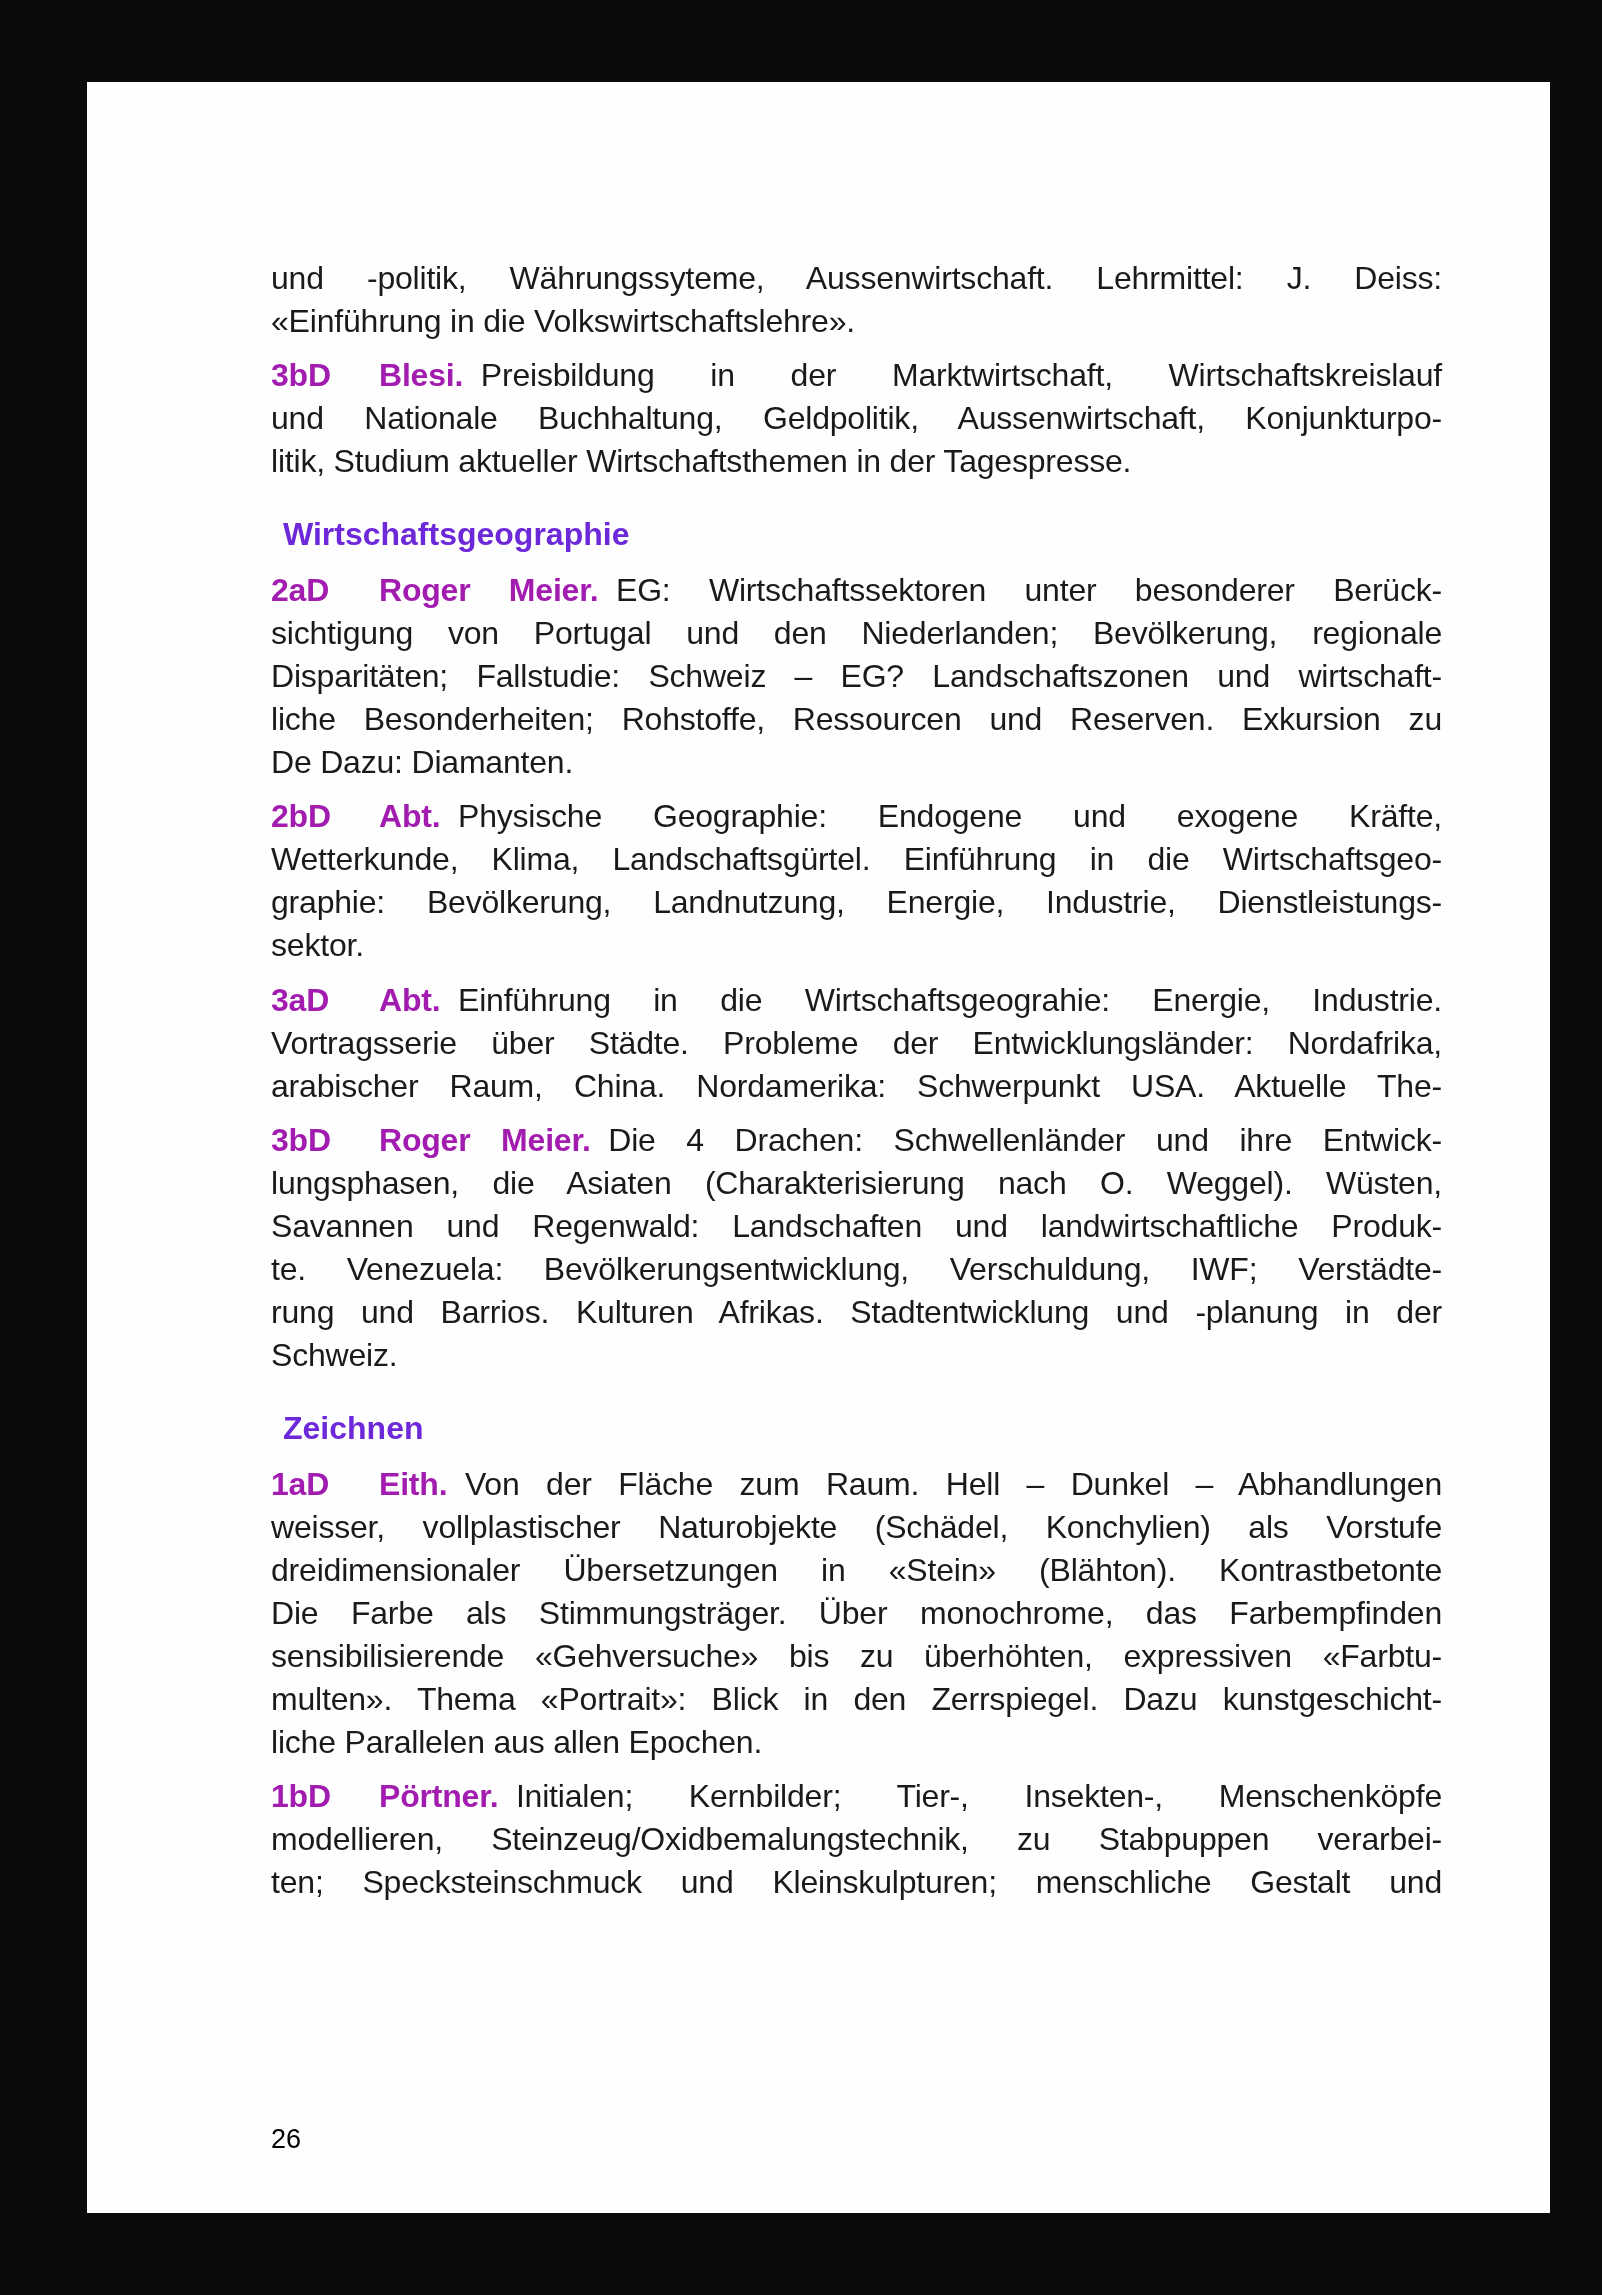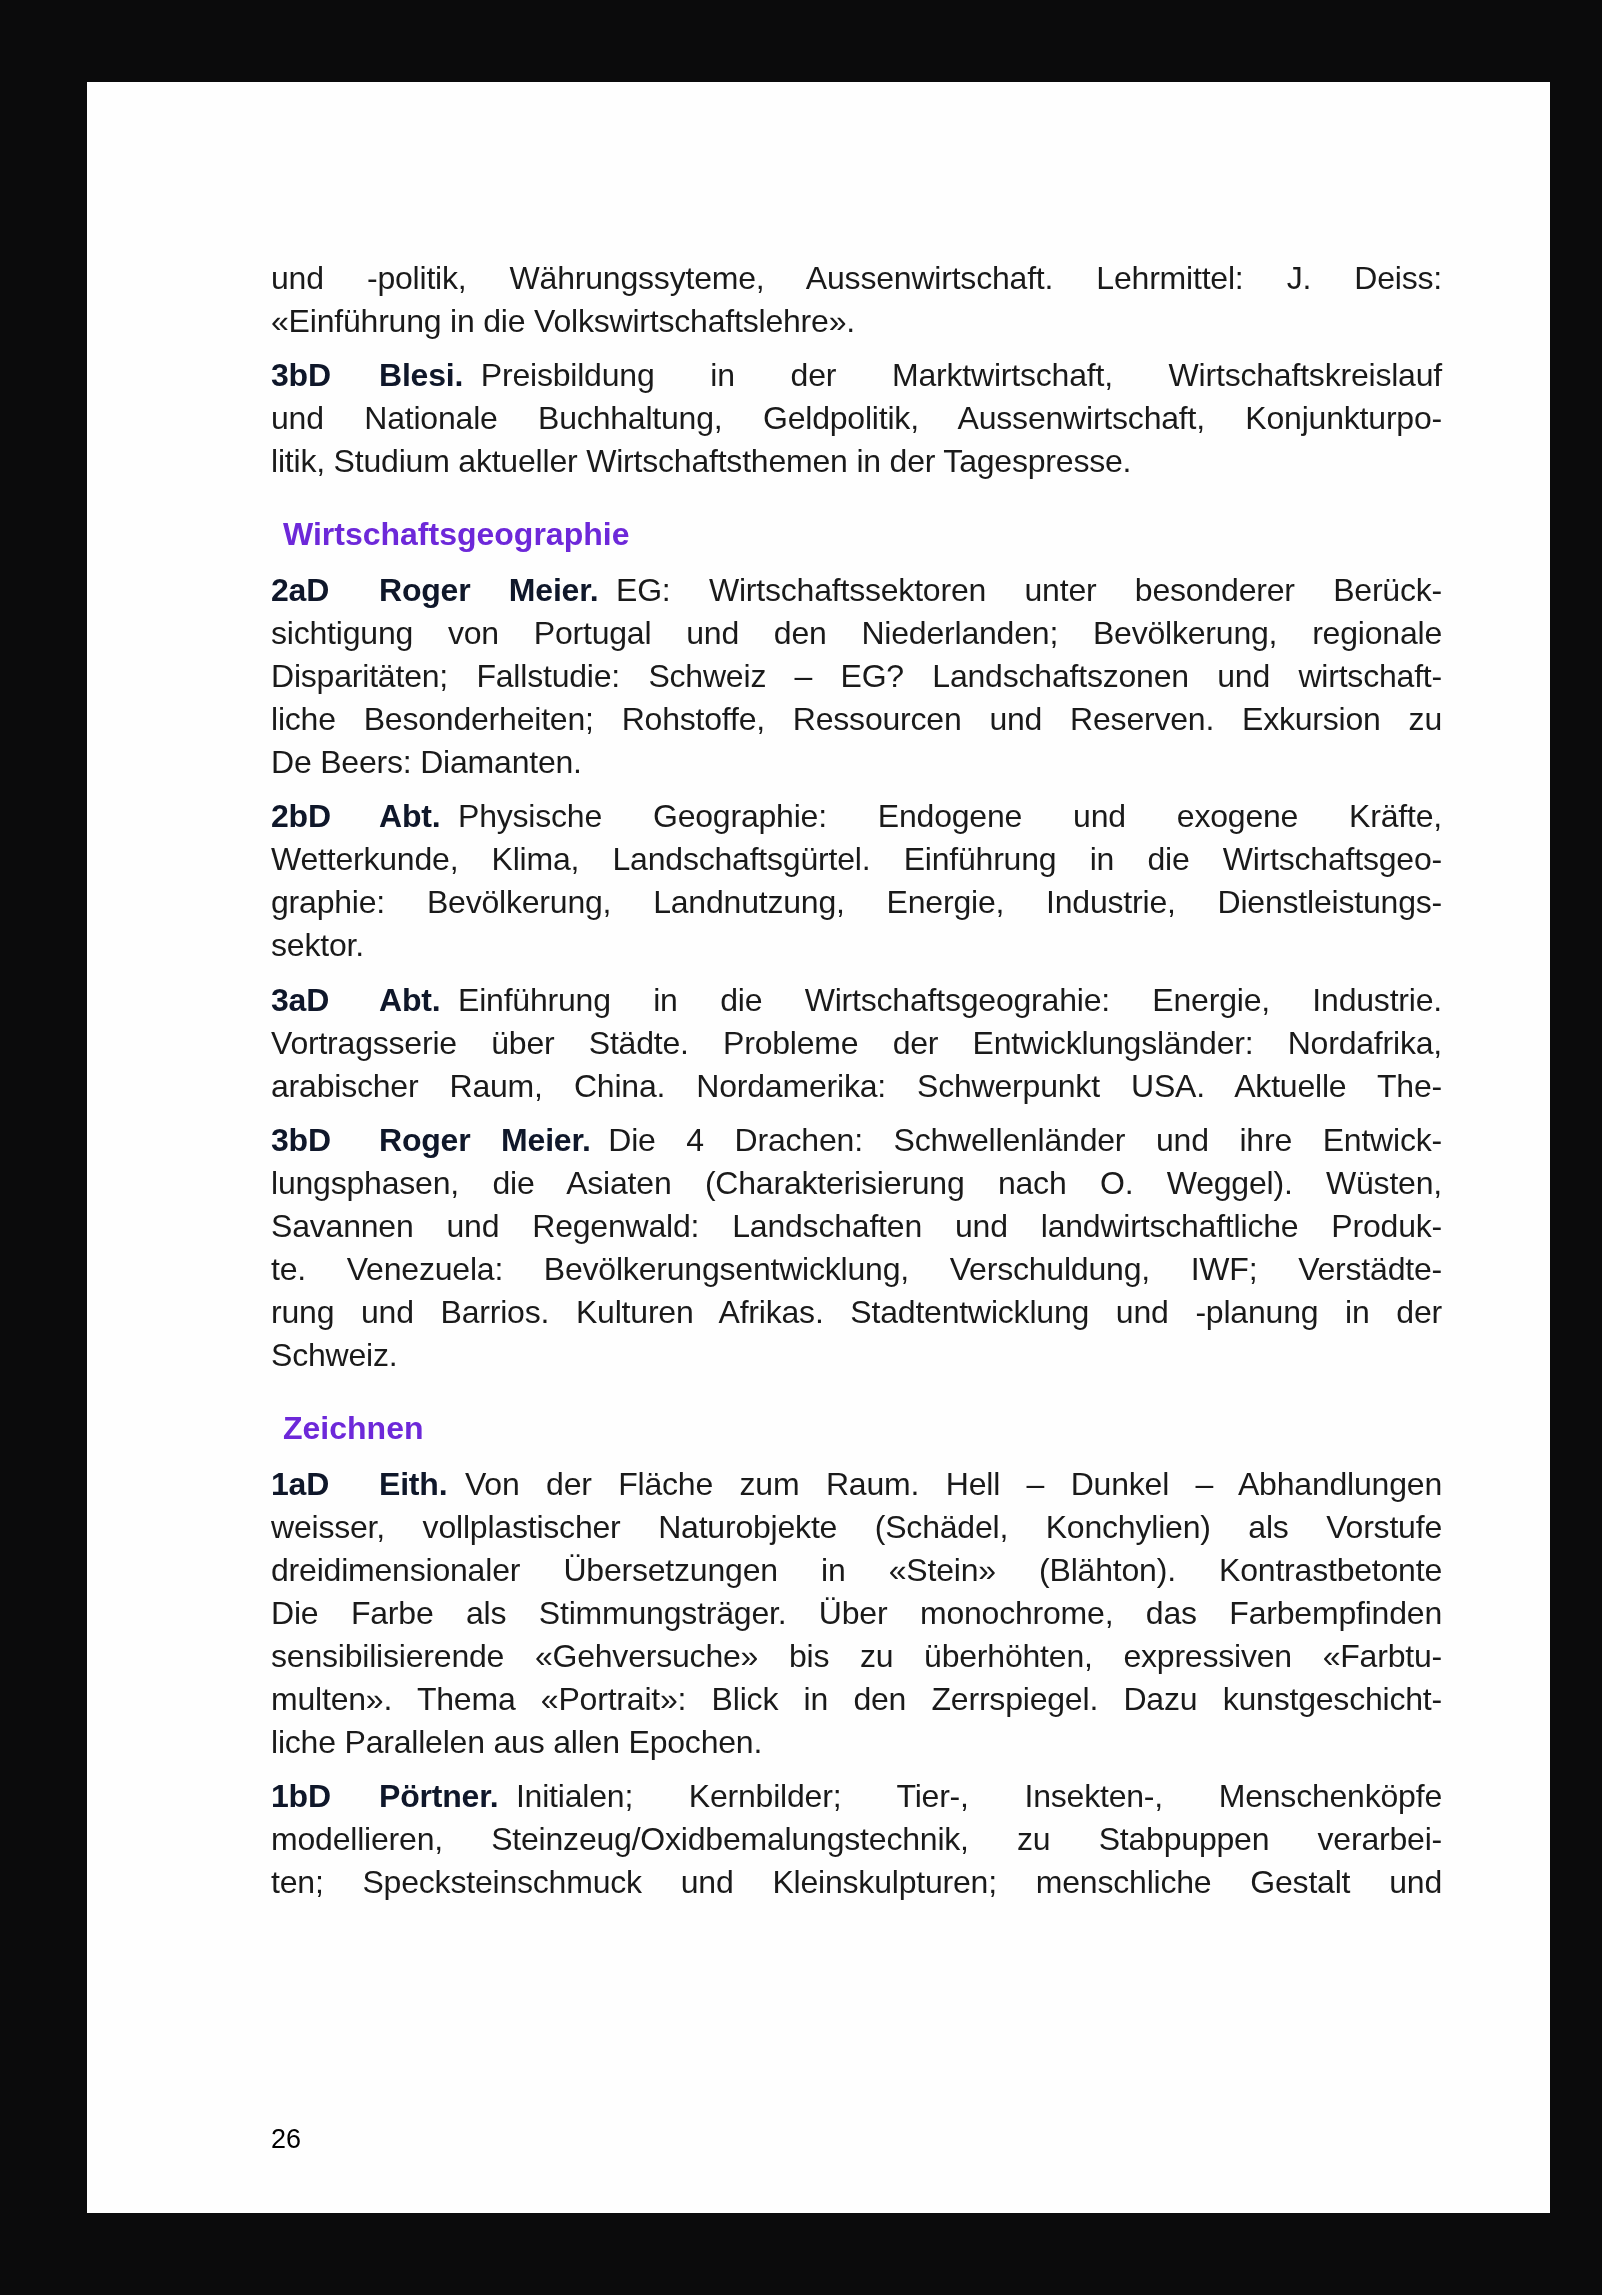--- a/index.html
+++ b/index.html
@@ -48,21 +48,21 @@
     }
     .section-heading {
       font-weight: bold;
       font-size: 32px;
       line-height: 43px;
       margin: 30px 0 13px 12px;
       color: #6d28d9;
     }
     .lead {
       font-weight: bold;
-      color: #0f172a;
+      color: #a21caf;
     }
     .lead .cls {
       display: inline-block;
       width: 108px;
     }
     .lead .teacher {
       margin-right: 17.6px;
     }
     .page-number {
       position: absolute;
@@ -89,21 +89,21 @@
       <span class="line last">litik, Studium aktueller Wirtschaftsthemen in der Tagespresse.</span>
     </div>
 
     <div class="section-heading">Wirtschaftsgeographie</div>
 
     <div class="para">
       <span class="line"><span class="lead"><span class="cls">2aD</span><span class="teacher">Roger Meier.</span></span><span>EG: Wirtschaftssektoren unter besonderer Berück-</span></span>
       <span class="line">sichtigung von Portugal und den Niederlanden; Bevölkerung, regionale</span>
       <span class="line">Disparitäten; Fallstudie: Schweiz – EG? Landschaftszonen und wirtschaft-</span>
       <span class="line">liche Besonderheiten; Rohstoffe, Ressourcen und Reserven. Exkursion zu</span>
-      <span class="line last">De Beers: Diamanten.</span>
+      <span class="line last">De Dazu: Diamanten.</span>
     </div>
 
     <div class="para">
       <span class="line"><span class="lead"><span class="cls">2bD</span><span class="teacher">Abt.</span></span><span>Physische Geographie: Endogene und exogene Kräfte,</span></span>
       <span class="line">Wetterkunde, Klima, Landschaftsgürtel. Einführung in die Wirtschaftsgeo-</span>
       <span class="line">graphie: Bevölkerung, Landnutzung, Energie, Industrie, Dienstleistungs-</span>
       <span class="line last">sektor.</span>
     </div>
 
     <div class="para">

